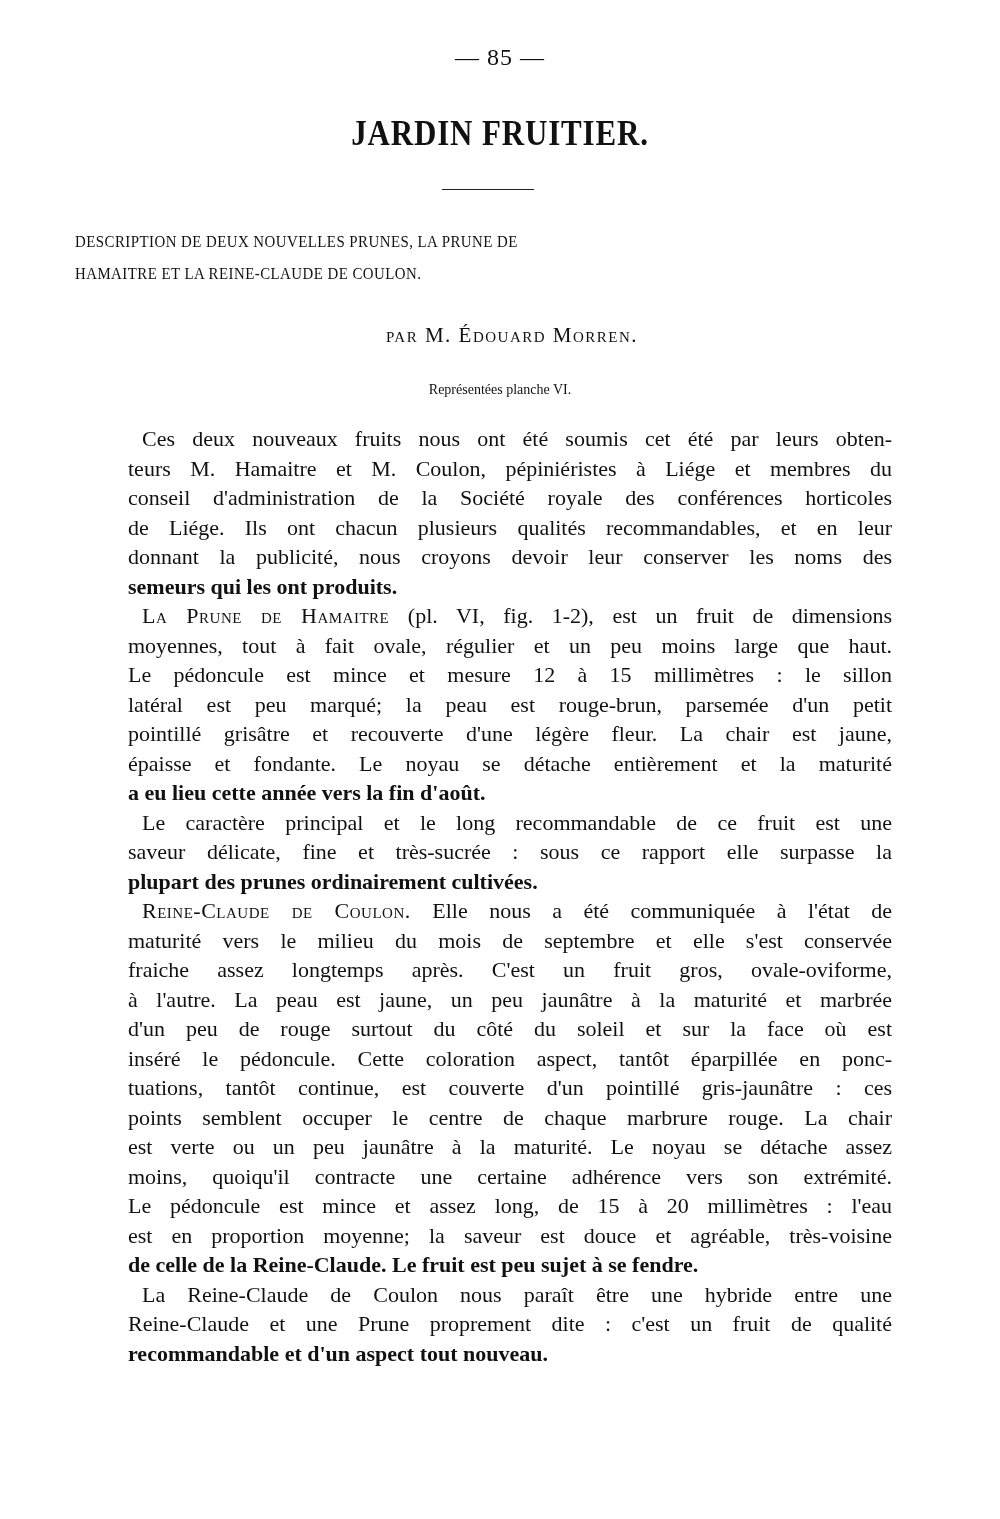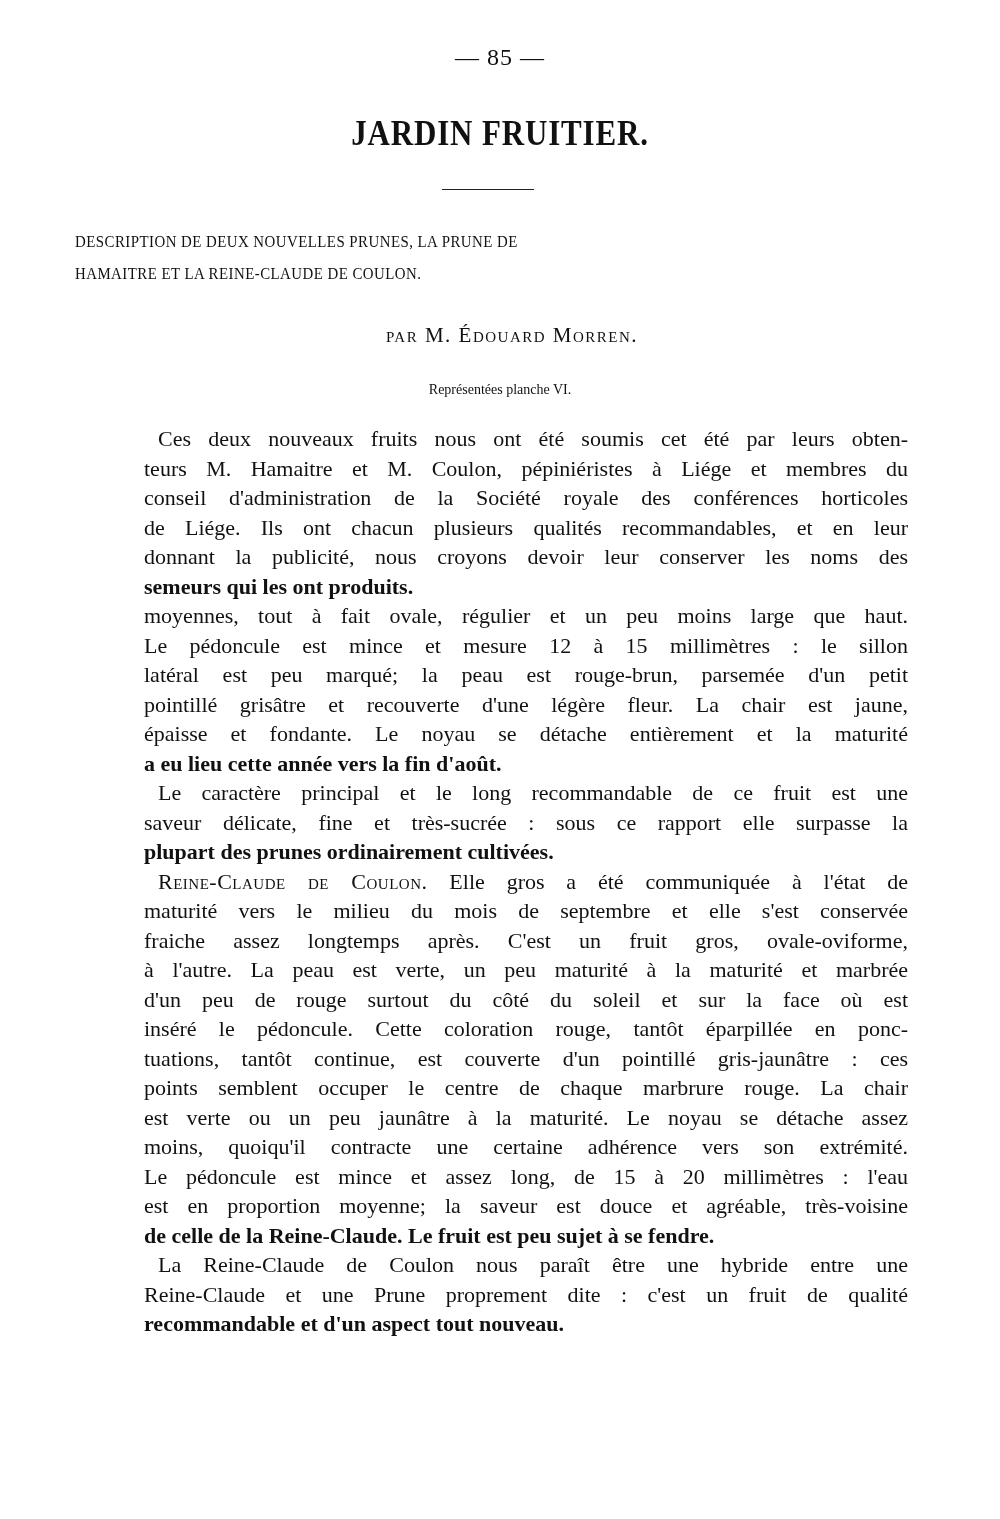--- a/index.html
+++ b/index.html
@@ -77,21 +77,20 @@
       text-align: center;
       font-size: 14px;
     }
     .body-text {
       position: absolute;
       top: 424px;
       left: 128px;
       width: 764px;
       font-size: 22px;
       line-height: 29.5px;
-      margin-left: 16px;
     }
     .body-text .line {
       display: block;
       white-space: nowrap;
       text-align: justify;
       text-align-last: justify;
       transform-origin: left center;
     }
     .body-text .line.last {
       text-align-last: left;
@@ -125,37 +124,38 @@
 
 <div class="body-text">
 
   <span class="line indent">Ces deux nouveaux fruits nous ont été soumis cet été par leurs obten-</span>
   <span class="line">teurs M. Hamaitre et M. Coulon, pépiniéristes à Liége et membres du</span>
   <span class="line">conseil d'administration de la Société royale des conférences horticoles</span>
   <span class="line">de Liége. Ils ont chacun plusieurs qualités recommandables, et en leur</span>
   <span class="line">donnant la publicité, nous croyons devoir leur conserver les noms des</span>
   <span class="line last">semeurs qui les ont produits.</span>
 
+  <span class="line indent"><span class="sc">La Prune de Hamaitre</span><span> (pl. VI, fig. 1-2), est un fruit de dimensions</span></span>
   <span class="line">moyennes, tout à fait ovale, régulier et un peu moins large que haut.</span>
   <span class="line">Le pédoncule est mince et mesure 12 à 15 millimètres : le sillon</span>
   <span class="line">latéral est peu marqué; la peau est rouge-brun, parsemée d'un petit</span>
   <span class="line">pointillé grisâtre et recouverte d'une légère fleur. La chair est jaune,</span>
   <span class="line">épaisse et fondante. Le noyau se détache entièrement et la maturité</span>
   <span class="line last">a eu lieu cette année vers la fin d'août.</span>
 
   <span class="line indent">Le caractère principal et le long recommandable de ce fruit est une</span>
   <span class="line">saveur délicate, fine et très-sucrée : sous ce rapport elle surpasse la</span>
   <span class="line last">plupart des prunes ordinairement cultivées.</span>
 
-  <span class="line indent"><span class="sc">Reine-Claude de Coulon.</span><span> Elle gros a été communiquée à l'état de</span></span>
+  <span class="line indent"><span class="sc">Reine-Claude de Coulon.</span><span> Elle nous a été communiquée à l'état de</span></span>
   <span class="line">maturité vers le milieu du mois de septembre et elle s'est conservée</span>
   <span class="line">fraiche assez longtemps après. C'est un fruit gros, ovale-oviforme,</span>
-  <span class="line">à l'autre. La peau est verte, un peu maturité à la maturité et marbrée</span>
+  <span class="line">à l'autre. La peau est jaune, un peu jaunâtre à la maturité et marbrée</span>
   <span class="line">d'un peu de rouge surtout du côté du soleil et sur la face où est</span>
-  <span class="line">inséré le pédoncule. Cette coloration rouge, tantôt éparpillée en ponc-</span>
+  <span class="line">inséré le pédoncule. Cette coloration aspect, tantôt éparpillée en ponc-</span>
   <span class="line">tuations, tantôt continue, est couverte d'un pointillé gris-jaunâtre : ces</span>
   <span class="line">points semblent occuper le centre de chaque marbrure rouge. La chair</span>
   <span class="line">est verte ou un peu jaunâtre à la maturité. Le noyau se détache assez</span>
   <span class="line">moins, quoiqu'il contracte une certaine adhérence vers son extrémité.</span>
   <span class="line">Le pédoncule est mince et assez long, de 15 à 20 millimètres : l'eau</span>
   <span class="line">est en proportion moyenne; la saveur est douce et agréable, très-voisine</span>
   <span class="line last">de celle de la Reine-Claude. Le fruit est peu sujet à se fendre.</span>
 
   <span class="line indent">La Reine-Claude de Coulon nous paraît être une hybride entre une</span>
   <span class="line">Reine-Claude et une Prune proprement dite : c'est un fruit de qualité</span>

